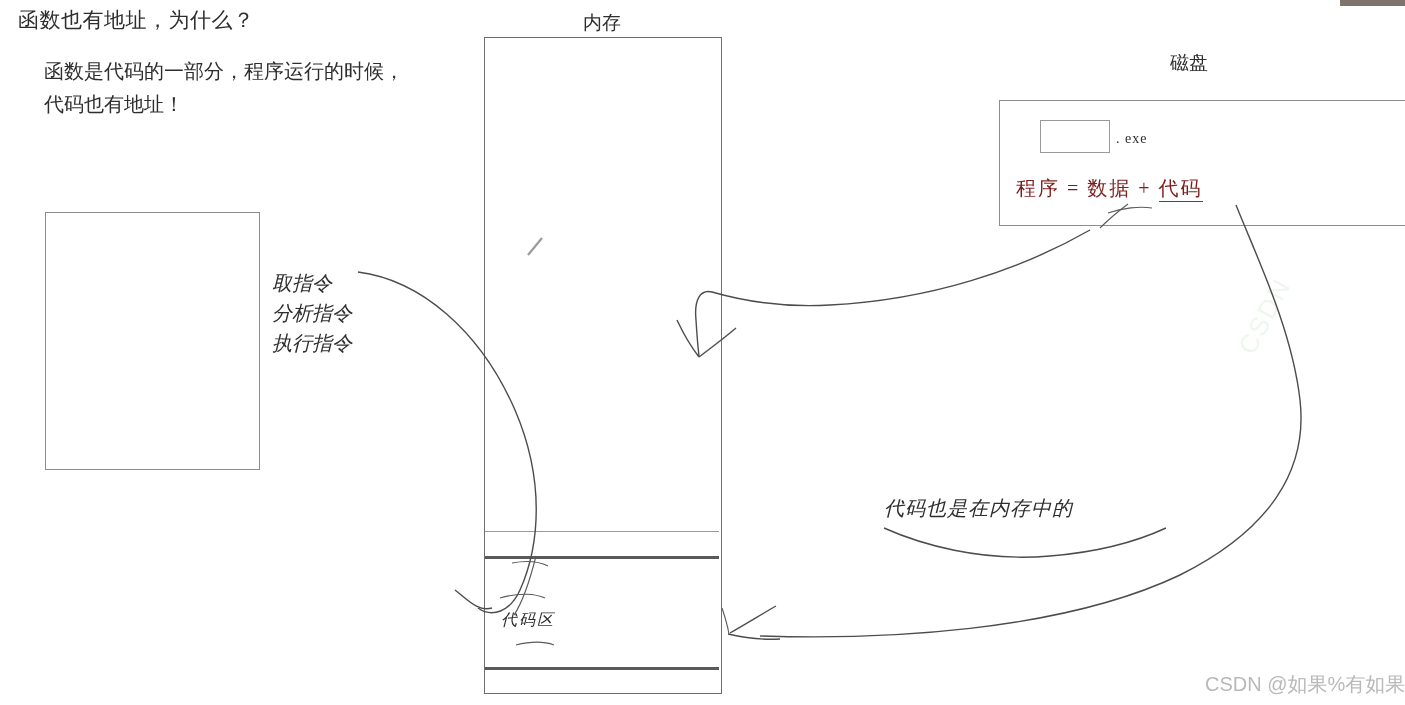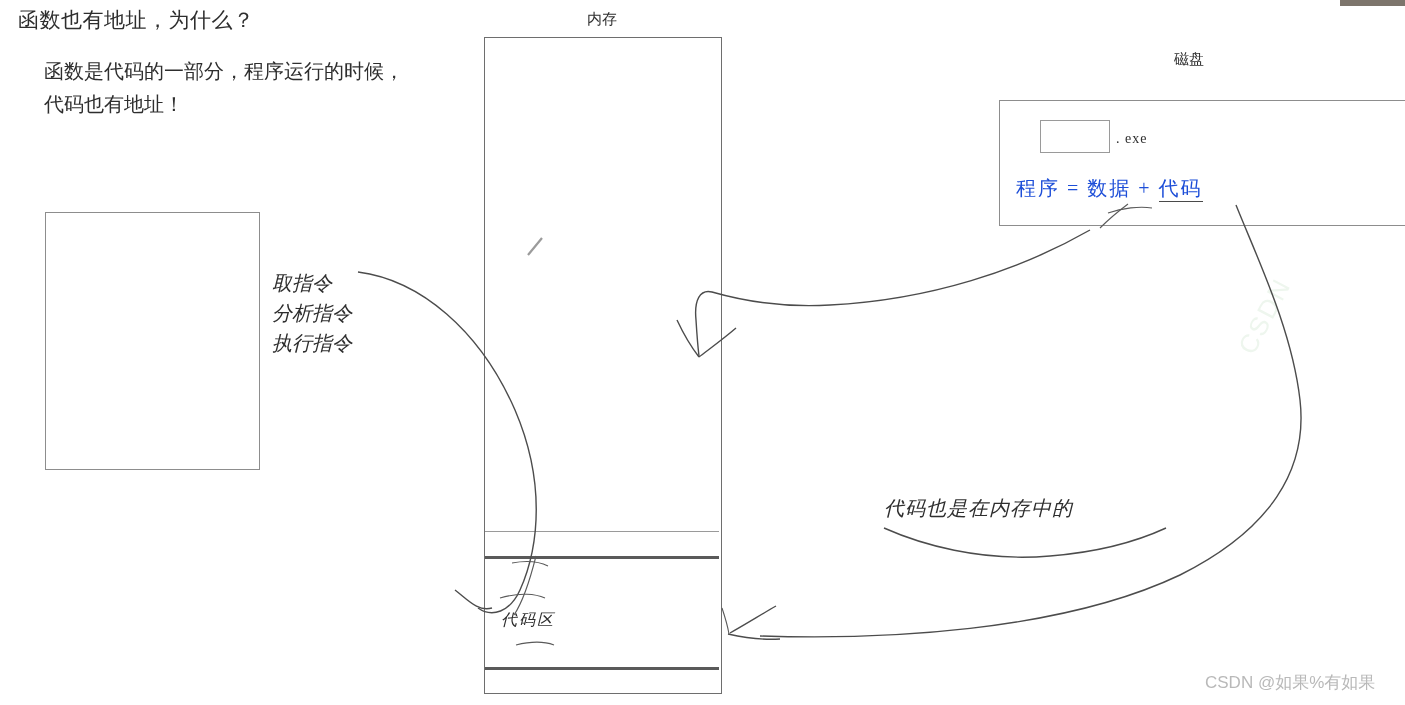--- a/index.html
+++ b/index.html
@@ -40,21 +40,21 @@
     font-size: 20px;
     line-height: 33px;
     color: #2e2e2e;
     width: 450px;
     margin-left: 16px;
   }
   .para div { white-space: nowrap; }
 
   
   .boxlabel {
-    font-size: 15px;
+    font-size: 19px;
     color: #2e2e2e;
     white-space: nowrap;
     text-align: center;
   }
   .label-cpu  { left: 45px;  top: 172px; width: 213px; }
   .label-mem  { left: 484px; top: 10px;  width: 236px; }
   .label-disk { left: 999px; top: 50px;  width: 380px; }
 
   
   .cpu-box {
@@ -104,21 +104,21 @@
     font-size: 14px;
     font-family: "Liberation Serif", serif;
     letter-spacing: 1px;
     color: #2e2e2e;
     white-space: nowrap;
   }
   .formula {
     left: 1016px; top: 175px;
     font-size: 20px;
     letter-spacing: 2px;
-    color: #1d4ed8;
+    color: #7f1d1d;
     white-space: nowrap;
   }
   .formula .underlined {
     border-bottom: 1.5px solid #4a4a4a;
     padding-bottom: 2px;
   }
 
   
   .annot {
     font-size: 20px;
@@ -127,21 +127,21 @@
     line-height: 30px;
     font-style: italic;
   }
   .annot-cpu-steps { left: 272px; top: 268px; }
   .annot-mem-code  { left: 884px; top: 493px; letter-spacing: 1px; }
   .label-codearea  { left: 501px; top: 605px; font-size: 16px; letter-spacing: 2px; }
 
   
   .wm-csdn-bottom {
     left: 1205px; top: 671px;
-    font-size: 17px;
+    font-size: 20px;
     color: #b9b9b9;
     font-family: "Liberation Sans", sans-serif;
     white-space: nowrap;
   }
   .wm-csdn-diag {
     left: 1232px; top: 345px;
     font-size: 26px;
     color: #eef6ee;
     font-family: "Liberation Sans", sans-serif;
     transform: rotate(-62deg);

